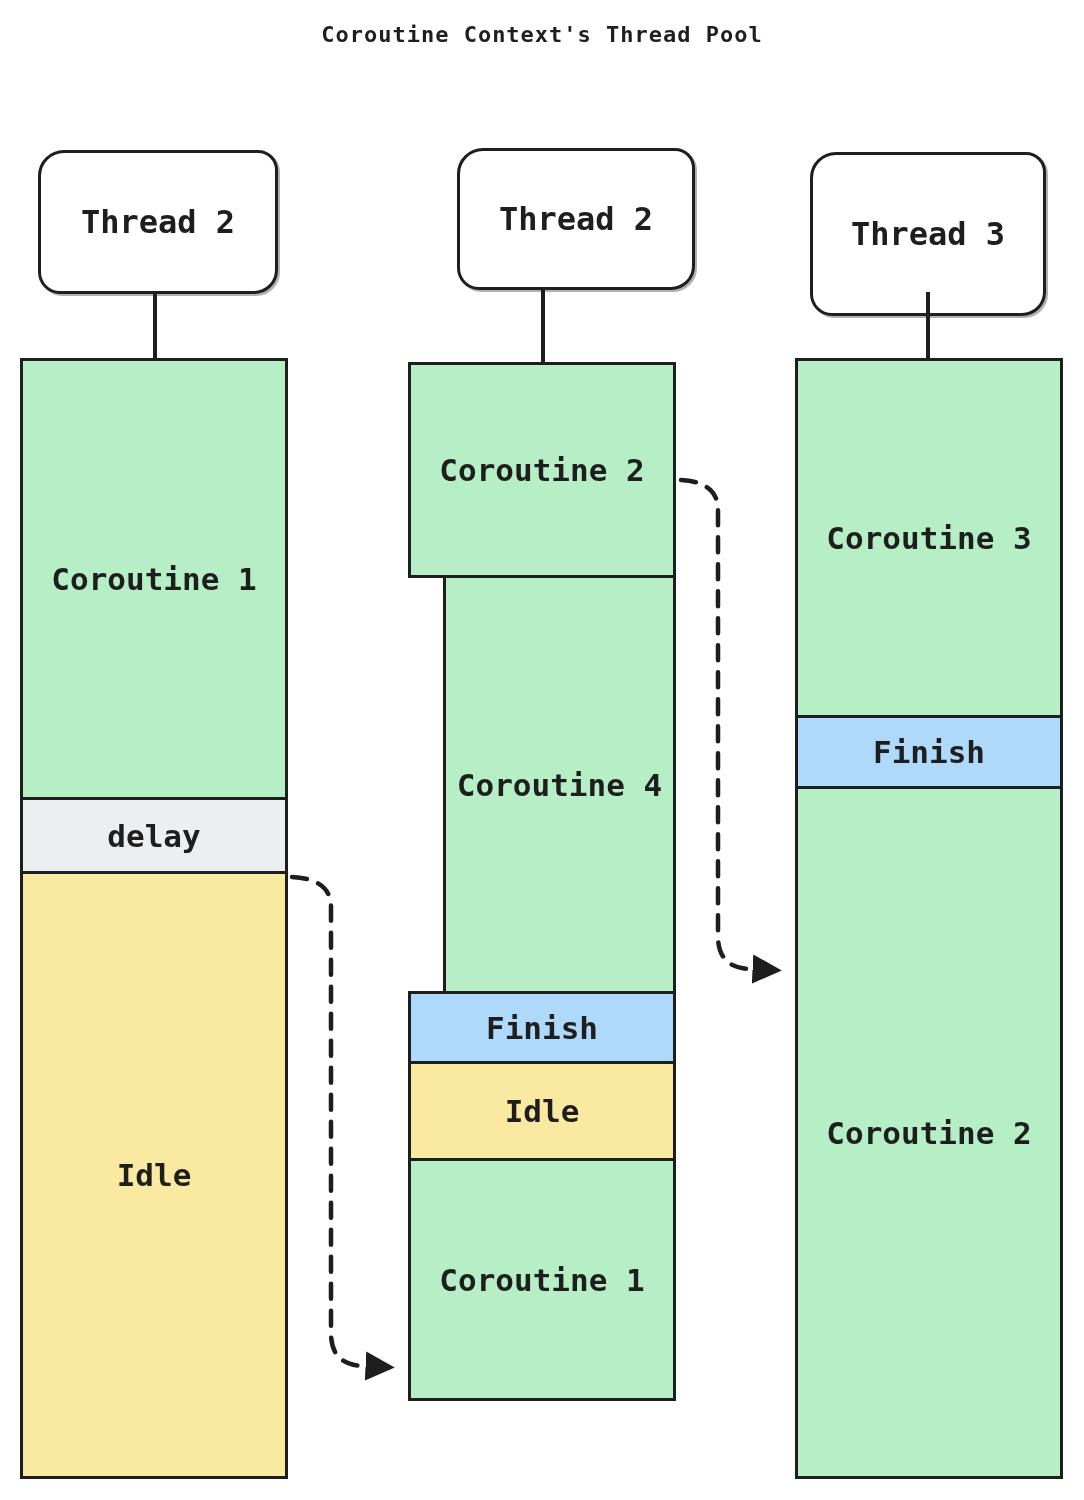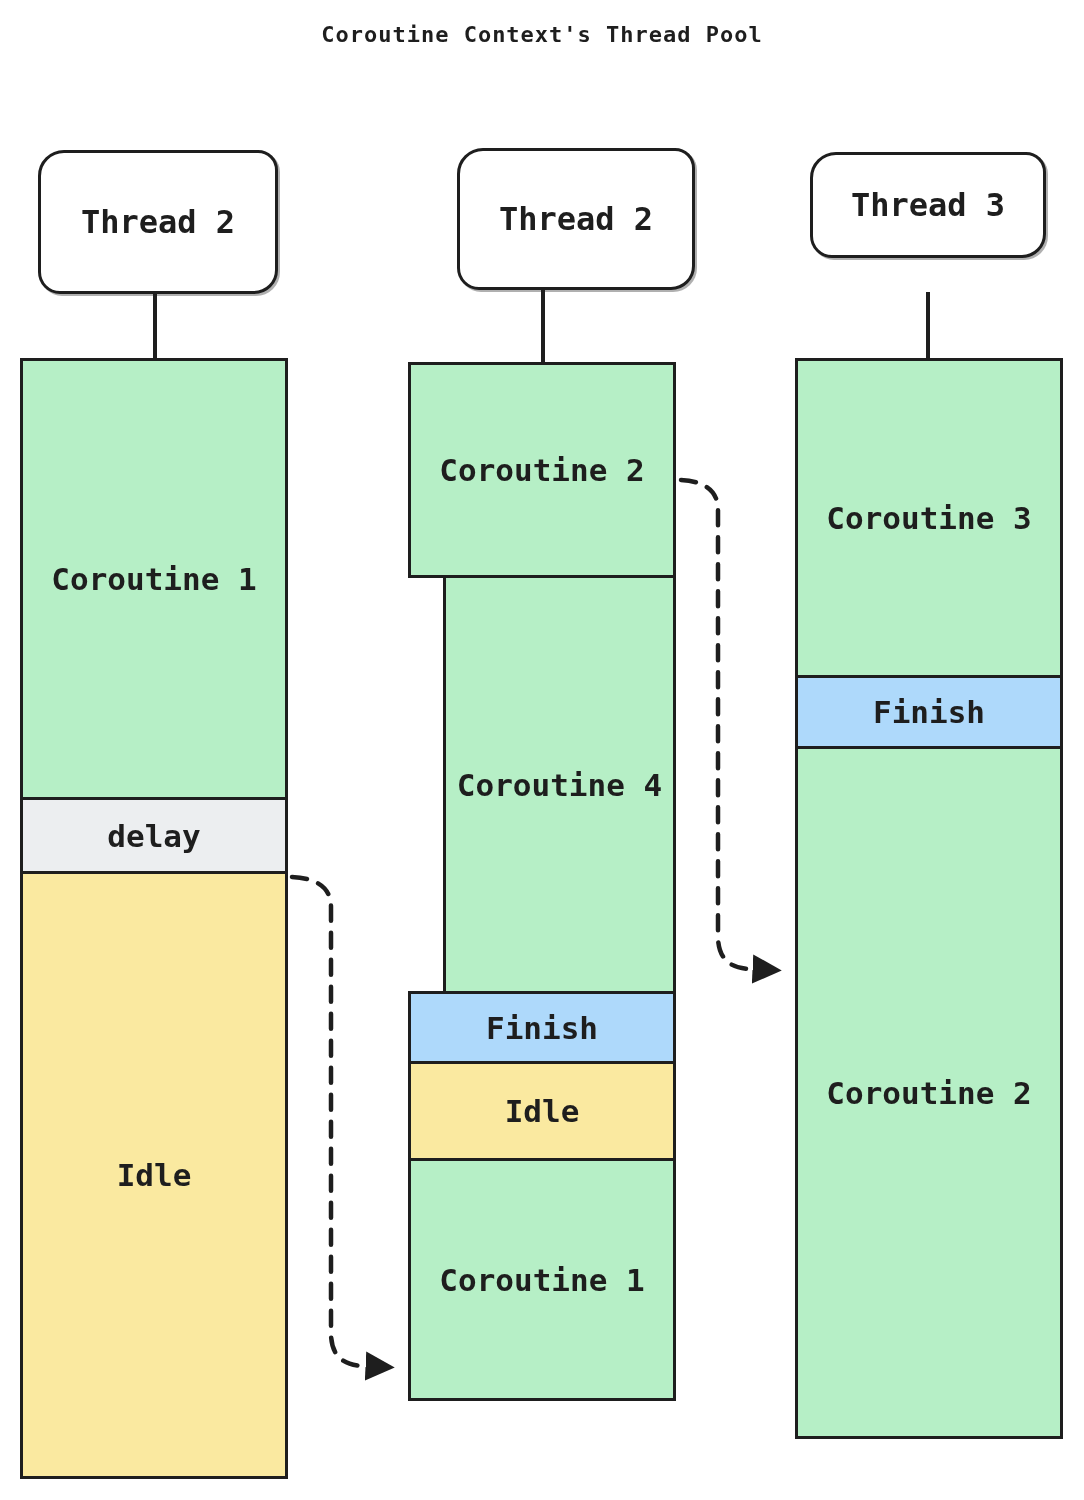--- a/index.html
+++ b/index.html
@@ -78,21 +78,21 @@
 <div id="canvas">
 
   <div class="title">Coroutine Context's Thread Pool</div>
 
   <div class="thread-box" style="left:38px; top:150px; width:240px; height:144px;">
     <span>Thread 2</span>
   </div>
   <div class="thread-box" style="left:425px; top:148px; width:238px; height:142px;margin-left:32px;">
     <span>Thread 2</span>
   </div>
-  <div class="thread-box" style="left:810px; top:152px; width:236px; height:106px;">
+  <div class="thread-box" style="left:810px; top:152px; width:236px; height:164px;">
     <span>Thread 3</span>
   </div>
 
   <div class="connector" style="left:153px; top:292px; height:66px;"></div>
   <div class="connector" style="left:541px; top:288px; height:74px;"></div>
   <div class="connector" style="left:926px; top:292px; height:66px;"></div>
 
   <div class="column" style="left:20px; top:358px; width:268px; height:1122px;">
     <div class="seg running" style="height:442px;">
       <span>Coroutine 1</span>
@@ -117,21 +117,21 @@
     </div>
     <div class="seg idle" style="height:101px;">
       <span>Idle</span>
     </div>
     <div class="seg running" style="height:243px;">
       <span>Coroutine 1</span>
     </div>
   </div>
 
   <div class="column" style="left:795px; top:358px; width:268px; height:1122px;">
-    <div class="seg running" style="height:320px;">
+    <div class="seg running" style="height:360px;">
       <span>Coroutine 3</span>
     </div>
     <div class="seg finish" style="height:75px;">
       <span>Finish</span>
     </div>
     <div class="seg running" style="height:693px;">
       <span>Coroutine 2</span>
     </div>
   </div>
 

